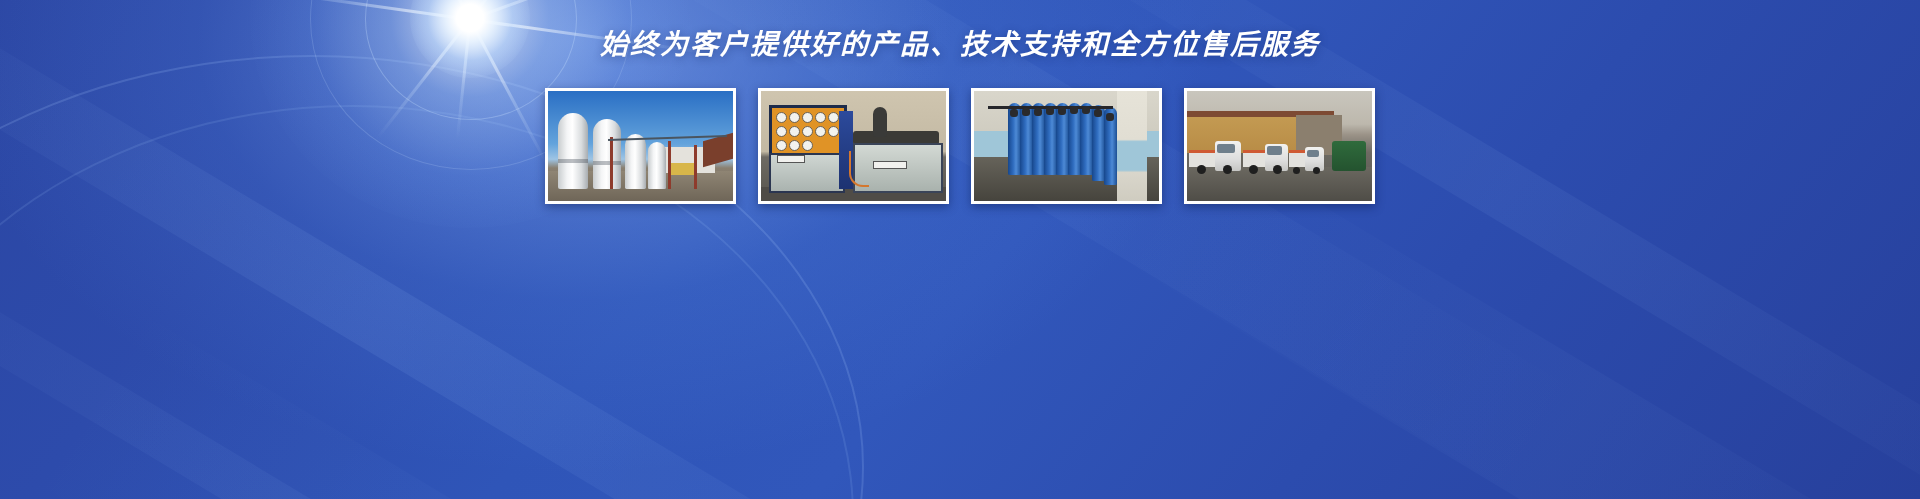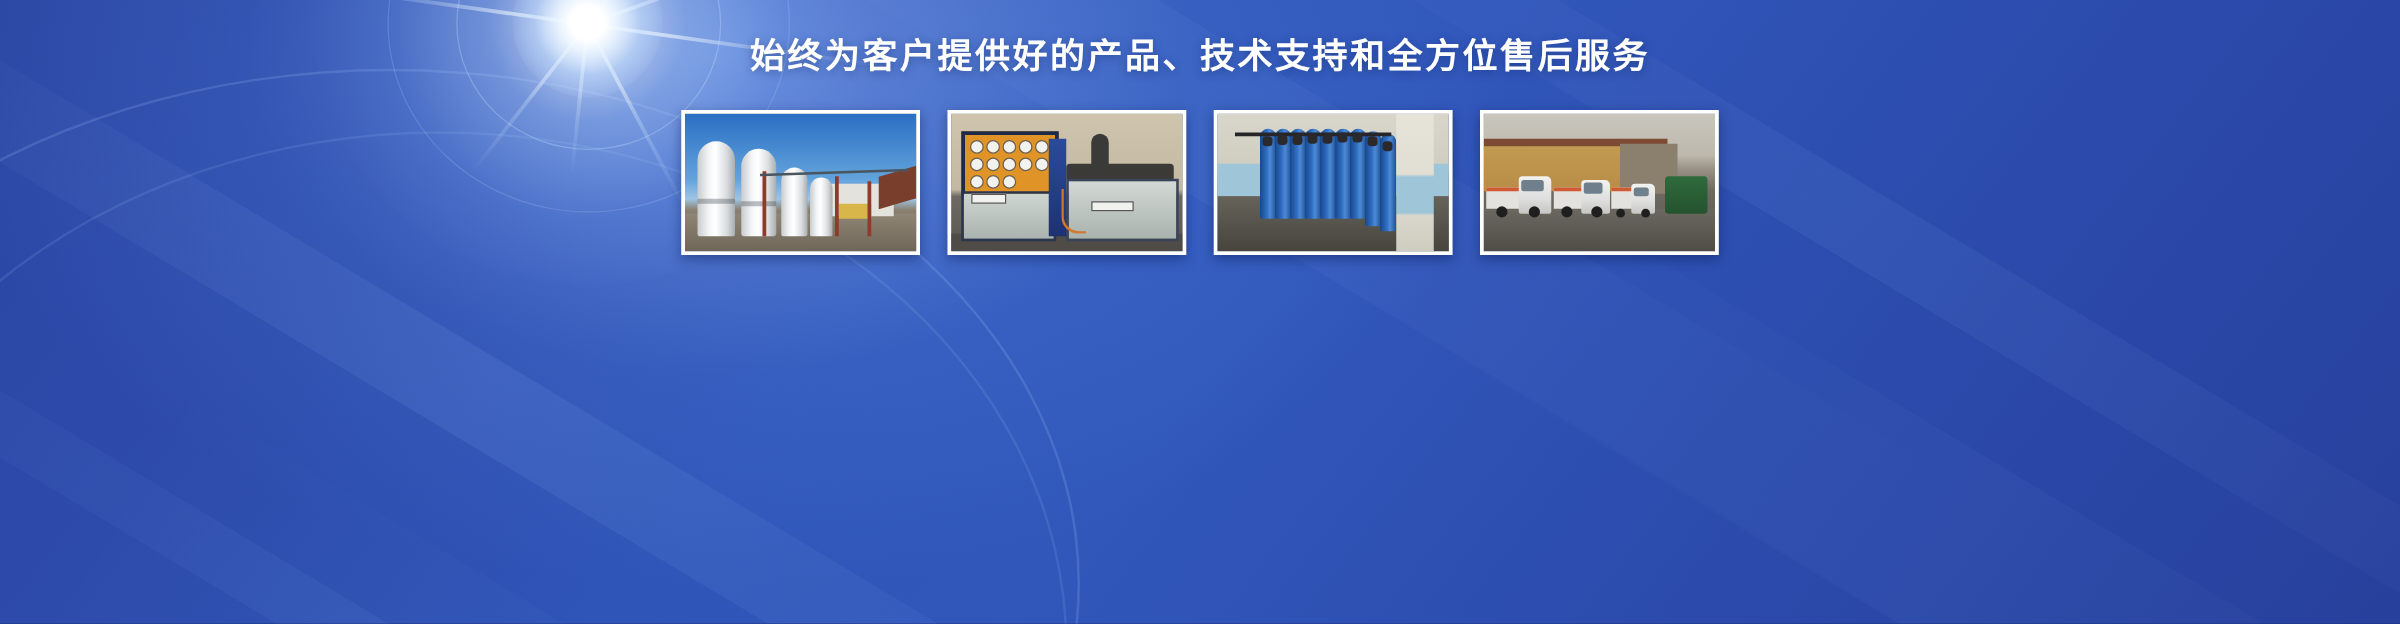--- a/index.html
+++ b/index.html
@@ -77,20 +77,21 @@
   .ribbon::after{right:-22px;border-left:22px solid #2446aa;}
 
   .tagline{
     margin-top:22px;
     font-size:28px;
     font-weight:700;
     letter-spacing:2px;
     color:#ffffff;
     text-shadow:0 2px 8px rgba(10,30,90,.4);
     white-space:nowrap;
+    font-style:italic;
   }
 
   .gallery{
     margin-top:26px;
     display:flex;
     gap:22px;
   }
   .thumb{
     width:185px;height:110px;
     border:3px solid #ffffff;

